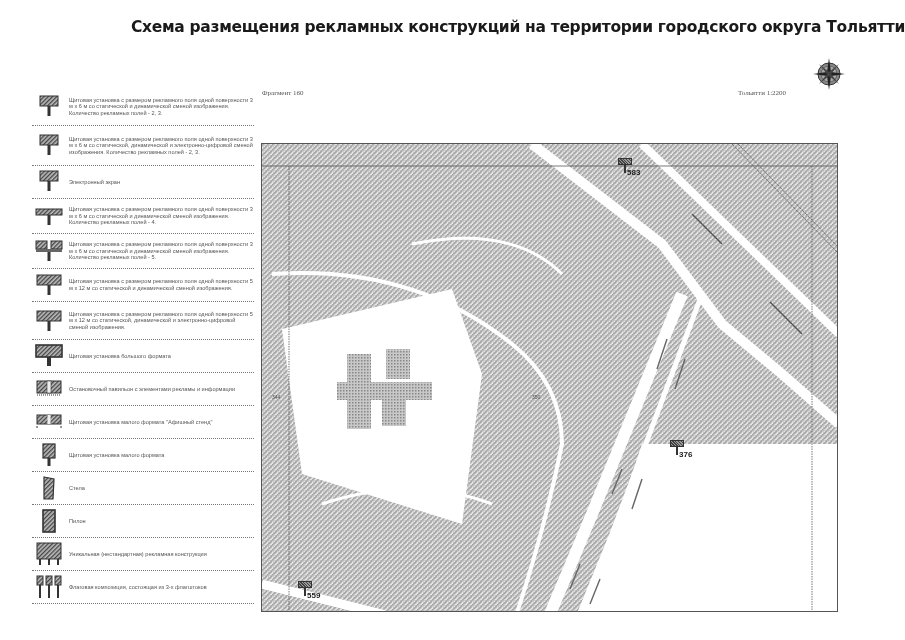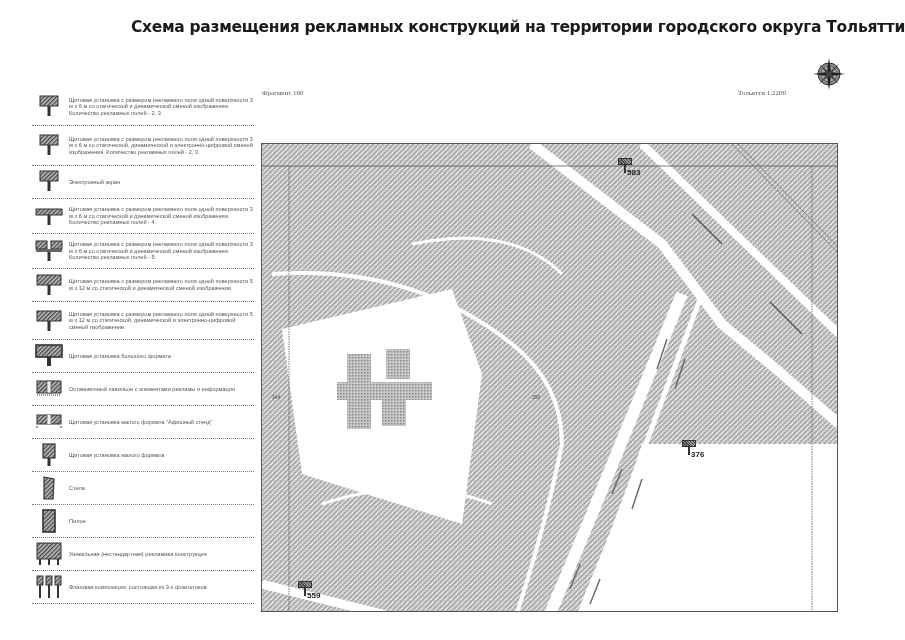--- a/index.html
+++ b/index.html
@@ -355,21 +355,21 @@
     <line x1="380" y1="335" x2="370" y2="365" stroke="#666" stroke-width="1.4"></line>
     <line x1="318" y1="420" x2="308" y2="445" stroke="#666" stroke-width="1.4"></line>
     <line x1="338" y1="435" x2="328" y2="460" stroke="#666" stroke-width="1.4"></line>
     <line x1="95" y1="482" x2="125" y2="490" stroke="#666" stroke-width="1.2"></line>
   </svg>
 <div class="marker" style="left: 356px; top: 14px;">
       <div class="board"></div>
       <div class="post"></div>
       <span class="num">583</span>
     </div>
-    <div class="marker" style="left: 420px; top: 296px;">
+    <div class="marker" style="left: 408px; top: 296px;">
       <div class="board"></div>
       <div class="post"></div>
       <span class="num">376</span>
     </div>
     <div class="marker" style="left: 36px; top: 437px;">
       <div class="board"></div>
       <div class="post"></div>
       <span class="num">559</span>
     </div>
     <span class="map-label" style="left: 10px; top: 250px;">344</span>

